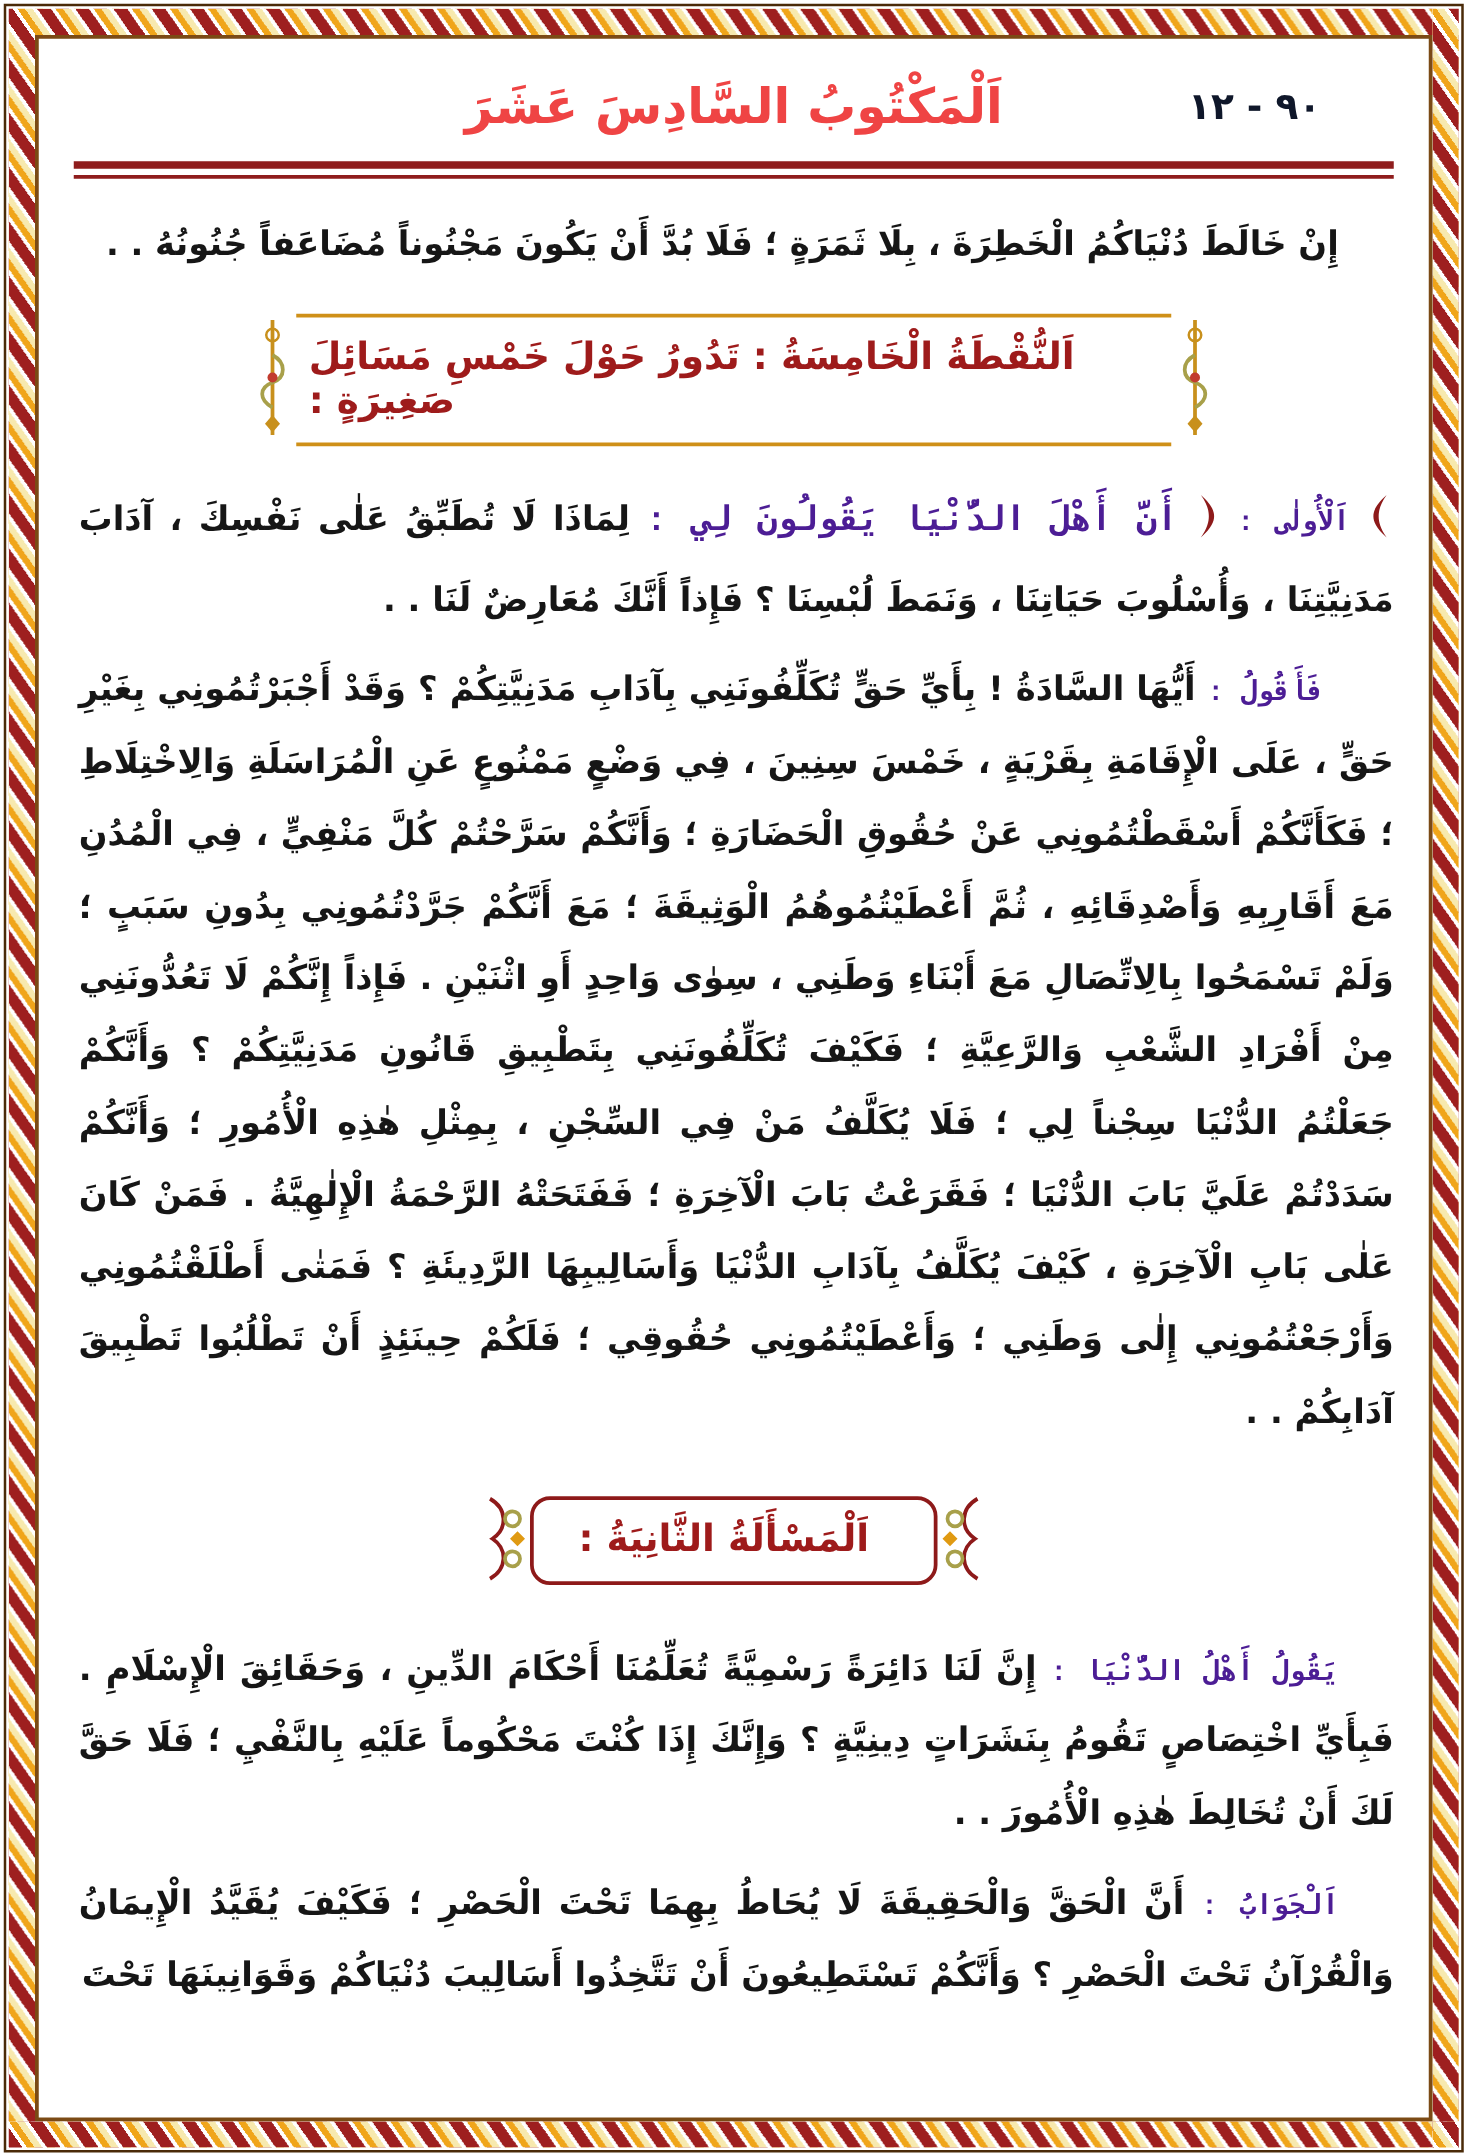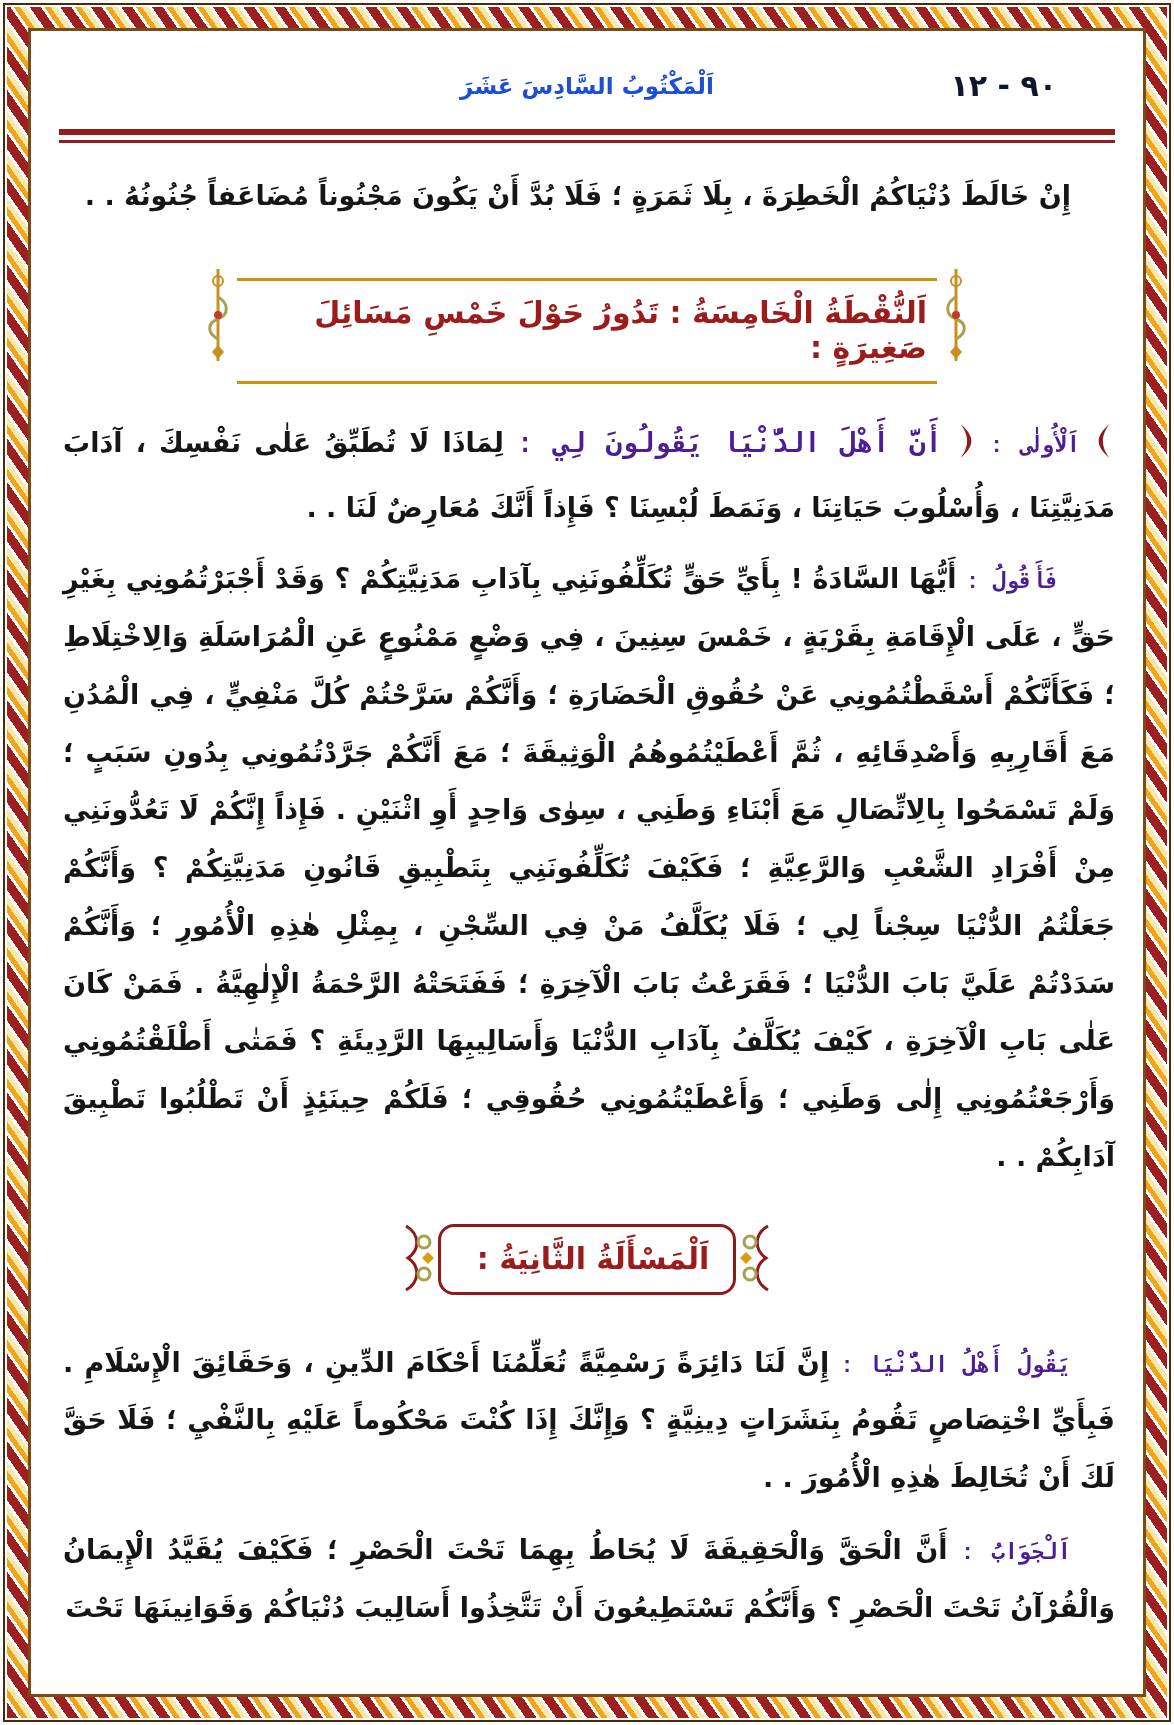--- a/index.html
+++ b/index.html
@@ -12,40 +12,40 @@
     border-image-source:repeating-linear-gradient(55deg,
       #9e1f1f 0 9px, #ffffff 9px 12px, #f0a51a 12px 17px,
       #f7e9ae 17px 22px, #ffffff 22px 25px);
     border-image-slice:21;border-image-repeat:repeat;}
   .inner-line{position:absolute;inset:28px;border:3px solid #7b4a15;background:#fff;}
 
   .content{position:absolute;inset:33px;padding:10px 26px 0 26px;direction:rtl;box-sizing:border-box;}
 
   
   .header{position:relative;height:70px;margin-top:8px;}
-  .header h1{margin:0;text-align:center;font-size:23px;font-weight:bold;color:#1d4ed8;line-height:70px;}
+  .header h1{margin:0;text-align:center;font-size:39px;font-weight:bold;color:#ef4444;line-height:70px;}
   .page-num{position:absolute;right:58px;top:0;font-size:30px;font-weight:bold;color:#0f172a;line-height:70px;}
   .rule{height:5px;border-top:6px solid #8f1d1d;border-bottom:3px solid #8f1d1d;margin:8px 0 24px 0;}
 
   
   .body-par{margin:0 0 14px 4px;font-size:27px;font-weight:bold;color:#161616;
     line-height:2.14;text-align:justify;}
   .indent1{text-indent:44px;}
   .indent2{text-indent:56px;}
   .red-lead{color:#4c1d95;font-weight:bold;font-family:Liberation Mono, monospace;}
   .red-lead.big{font-size:22px;}
 
   
   .nokta-box{display:flex;align-items:center;width:768px;margin:26px auto 30px auto;gap:4px;}
   .nokta-center{flex:1;border-top:3px solid #cf9018;border-bottom:3px solid #cf9018;
-    padding:14px 10px 16px 10px;text-align:right;margin-top:27px;}
+    padding:14px 10px 16px 10px;text-align:left;}
   .red-heading{color:#9e1b1b;font-weight:bold;font-size:30px;}
 
   .masala-box{display:flex;align-items:center;justify-content:center;margin:34px auto 34px auto;width:fit-content;gap:2px;}
-  .masala-center{border:3px solid #8e1a1a;border-radius:16px;padding:14px 24px 16px 36px;
+  .masala-center{border:3px solid #8e1a1a;border-radius:16px;padding:14px 52px 16px 36px;
     text-align:center;box-shadow:0 0 0 1px #fff inset;}
 
   .orn{flex:0 0 auto;}
   .bracket-svg{display:inline-block;vertical-align:-7px;margin:0 3px;}
   .mirror{transform:scaleX(-1);}
 </style>
 </head>
 <body>
 
 <div class="page">

